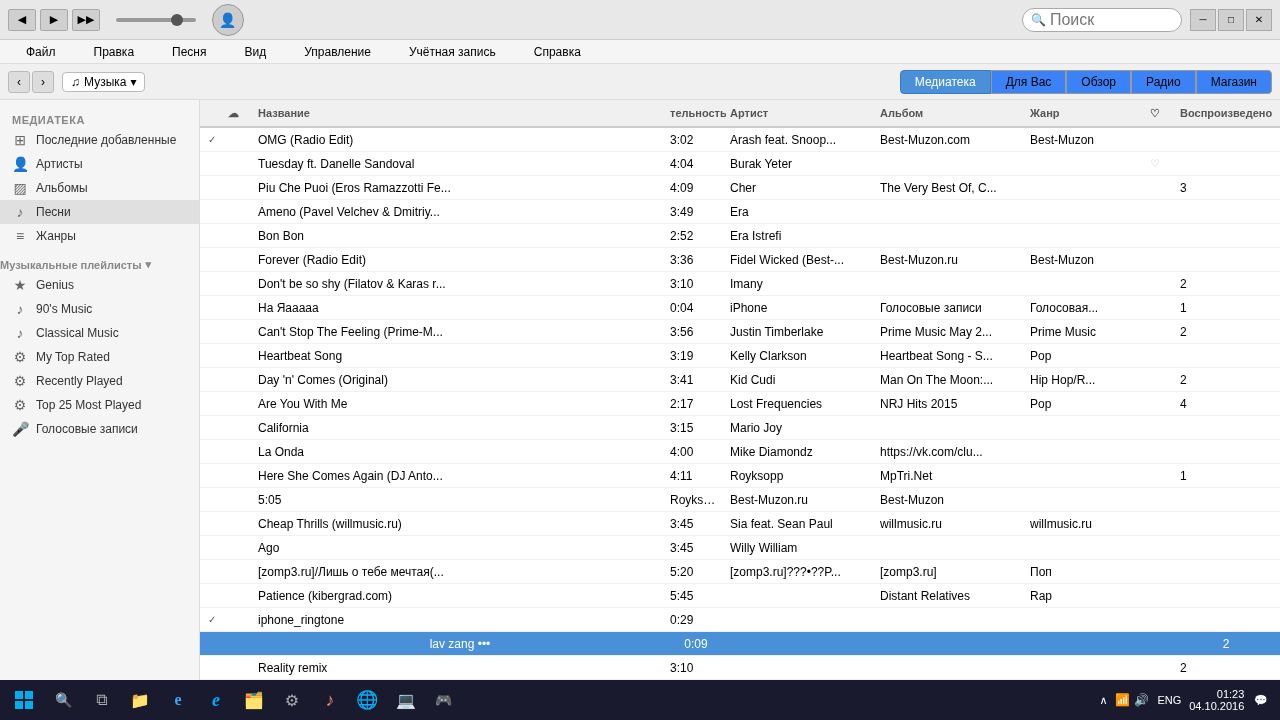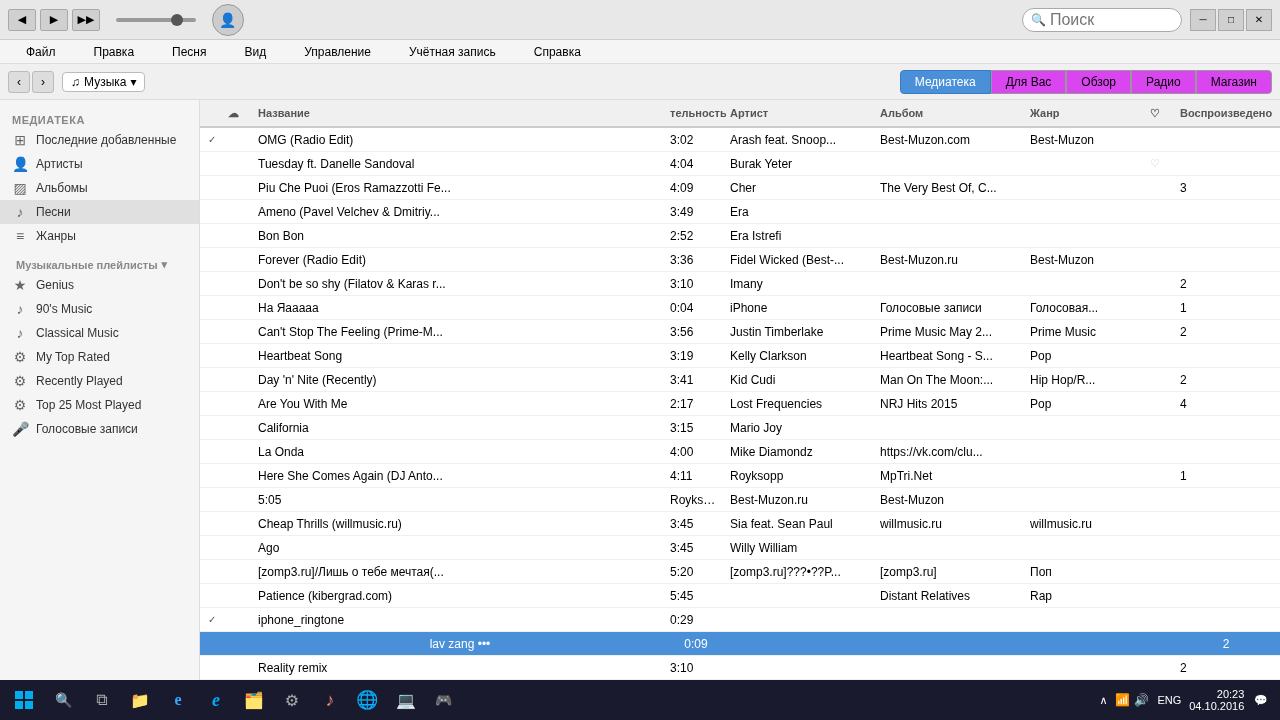--- a/index.html
+++ b/index.html
@@ -46,42 +46,42 @@
       border-bottom: 1px solid #ddd;
       display: flex;
       align-items: center;
       padding: 0 8px;
       gap: 8px;
     }
     .nav-arrows { display: flex; gap: 2px; }
     .nav-arrow { width: 22px; height: 22px; background: #ddd; border: 1px solid #bbb; border-radius: 3px; display: flex; align-items: center; justify-content: center; cursor: pointer; font-size: 12px; }
     .location-box { display: flex; align-items: center; background: white; border: 1px solid #bbb; border-radius: 4px; padding: 2px 8px; gap: 4px; font-size: 12px; }
     .nav-tabs { margin-left: auto; display: flex; gap: 0; }
-    .nav-tab { padding: 4px 14px; border: 1px solid #999; background: #d946ef; font-size: 12px; cursor: pointer; }
+    .nav-tab { padding: 4px 14px; border: 1px solid #999; background: #3b82f6; font-size: 12px; cursor: pointer; }
     .nav-tab.active { background: #4a90d9; color: white; border-color: #3a7bc8; }
     .nav-tab:first-child { border-radius: 4px 0 0 4px; }
     .nav-tab:last-child { border-radius: 0 4px 4px 0; }
 
     
     .main-layout { display: flex; height: calc(720px - 40px - 24px - 36px - 40px); }
 
     
     .sidebar {
       width: 200px;
       background: #f5f5f5;
       border-right: 1px solid #ddd;
       padding: 8px 0;
       overflow-y: auto;
       flex-shrink: 0;
     }
     .sidebar-section-label { font-size: 11px; color: #888; font-weight: 600; padding: 6px 12px 2px 12px; text-transform: uppercase; letter-spacing: 0.5px; }
     .sidebar-item { display: flex; align-items: center; padding: 4px 12px; gap: 8px; cursor: pointer; font-size: 12px; color: #333; }
     .sidebar-item.active { background: #e0e0e0; }
     .sidebar-icon { font-size: 14px; color: #666; width: 16px; text-align: center; }
-    .sidebar-section-label2 { font-size: 11px; color: #888; font-weight: 600; padding: 10px 12px 2px 16px; display: flex; align-items: center; gap: 4px; }
+    .sidebar-section-label2 { font-size: 11px; color: #888; font-weight: 600; padding: 10px 12px 2px 0; display: flex; align-items: center; gap: 4px; }
 
     
     .content { flex: 1; display: flex; flex-direction: column; overflow: hidden; background: white; }
 
     
     .table-header {
       display: grid;
       grid-template-columns: 20px 30px 1fr 60px 150px 150px 120px 30px 100px;
       background: #f0f0f0;
       border-bottom: 2px solid #ccc;
@@ -366,21 +366,21 @@
     <div class="td">3:19</div>
     <div class="td">Kelly Clarkson</div>
     <div class="td">Heartbeat Song - S...</div>
     <div class="td">Pop</div>
     <div class="td heart-icon"></div>
     <div class="td"></div>
   </div>
         <div class="table-row">
     <div class="td checkmark"></div>
     <div class="td cloud-icon"></div>
-    <div class="td">Day 'n' Nite (Recently)</div>
+    <div class="td">Day 'n' Comes (Original)</div>
     <div class="td">3:41</div>
     <div class="td">Kid Cudi</div>
     <div class="td">Man On The Moon:...</div>
     <div class="td">Hip Hop/R...</div>
     <div class="td heart-icon"></div>
     <div class="td">2</div>
   </div>
         <div class="table-row">
     <div class="td checkmark"></div>
     <div class="td cloud-icon"></div>
@@ -535,18 +535,18 @@
   <div class="tb-task-icon" style="color:#e87;font-size:18px;">♪</div>
   <div class="tb-task-icon" style="font-size:18px;">🌐</div>
   <div class="tb-task-icon">💻</div>
   <div class="tb-task-icon" style="color:#aaa;font-size:14px;">🎮</div>
   <div class="tb-right">
     <span style="margin-right:4px;">∧</span>
     <span class="tb-icon-small">📶</span>
     <span class="tb-icon-small">🔊</span>
     <span style="margin:0 4px;">ENG</span>
     <div class="tb-time">
-      <div>20:23</div>
+      <div>01:23</div>
       <div>04.10.2016</div>
     </div>
     <span style="margin-left:6px;">💬</span>
   </div>
 </div>
 
 </body></html>

